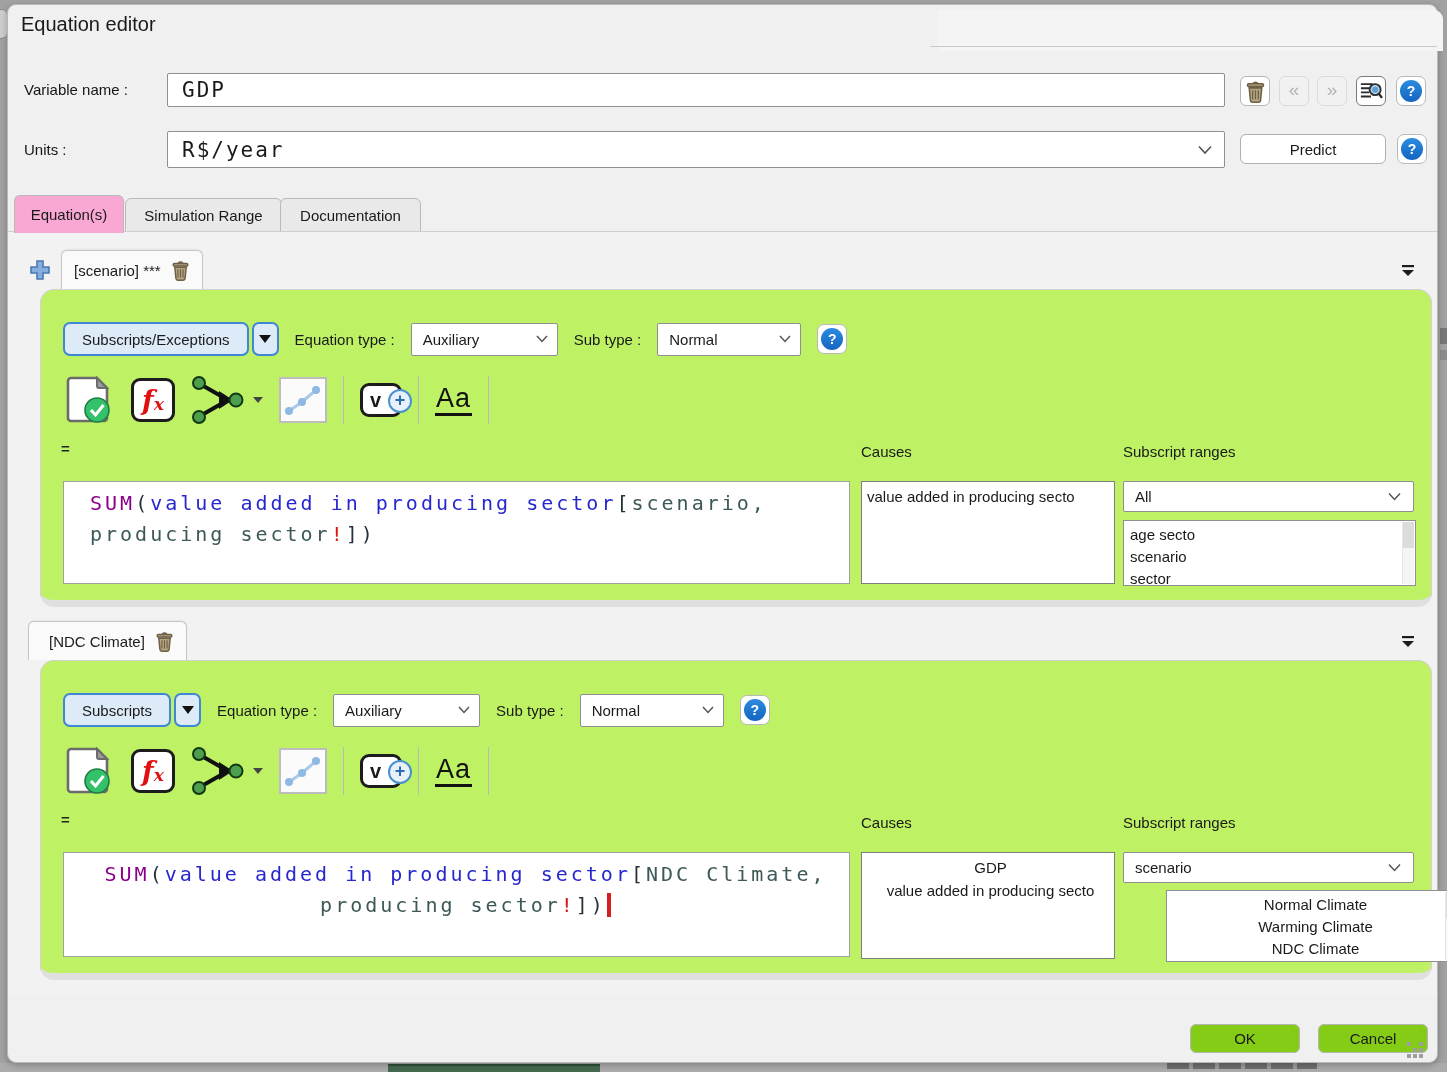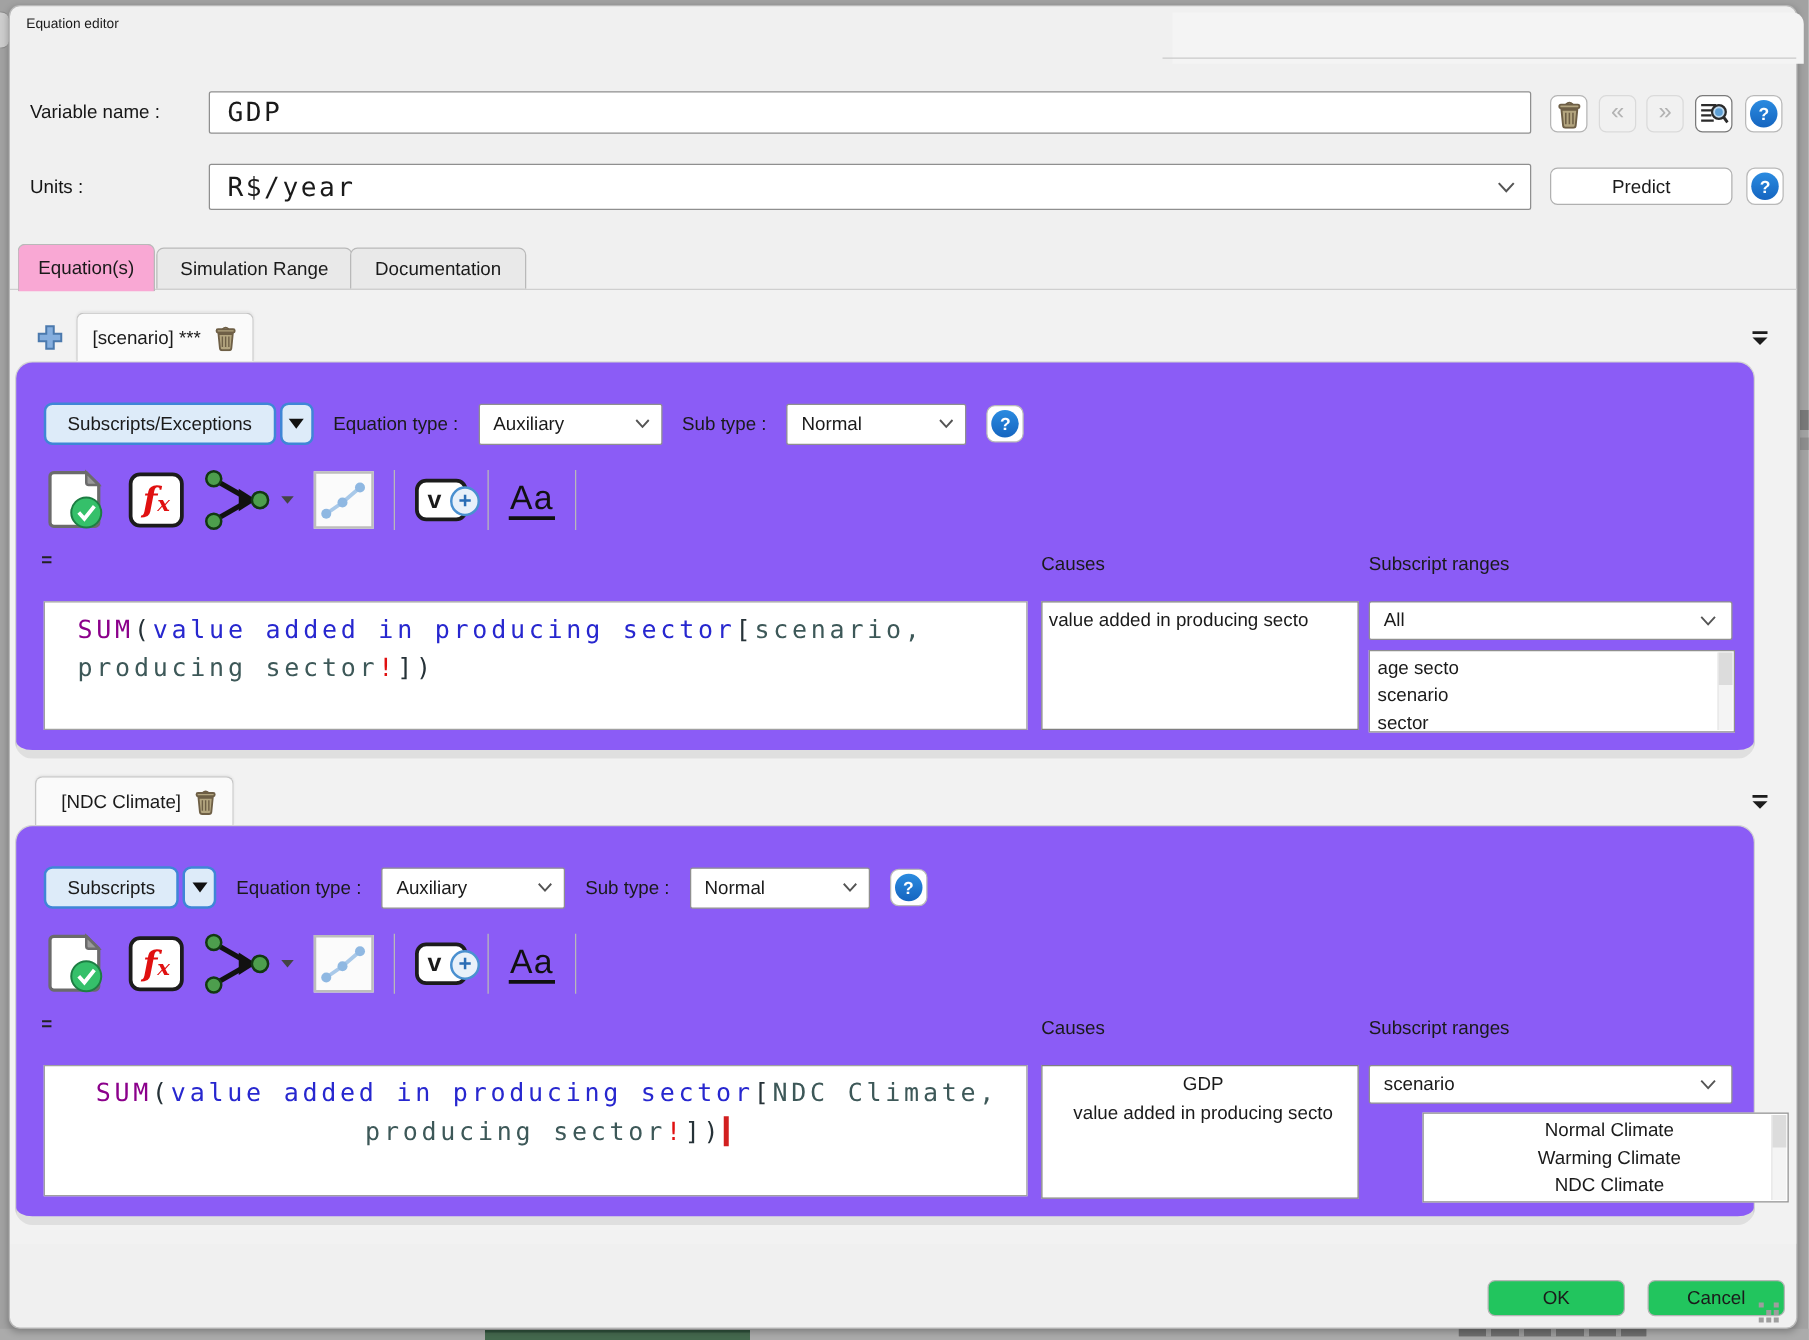--- a/index.html
+++ b/index.html
@@ -3,21 +3,21 @@
 <meta charset="utf-8">
 <style>
   * { margin:0; padding:0; box-sizing:border-box; }
   html,body { width:1447px; height:1072px; overflow:hidden; }
   body { position:relative; background:#a2a2a2; font-family:"Liberation Sans", sans-serif; color:#1a1a1a; }
 
   .dialog { position:absolute; left:7px; top:4px; width:1431px; height:1059px;
             background:#f0f0f0; border:1px solid #b9b9b9; border-radius:9px;
             box-shadow:0 2px 6px rgba(0,0,0,.25); }
 
-  .window-title { position:absolute; left:21px; top:13px; font-size:11px; color:#1a1a1a; }
+  .window-title { position:absolute; left:21px; top:13px; font-size:20px; color:#1a1a1a; }
   .titlebar-sep { position:absolute; left:930px; top:46px; width:507px; height:1px; background:#c9c9c9; }
   .titlebar-right-tint { position:absolute; left:930px; top:5px; width:505px; height:41px; background:#f4f4f4; border-top-right-radius:9px;}
 
   
   .lbl { position:absolute; font-size:15px; color:#161616; }
   .field { position:absolute; background:#fff; border:1px solid #8f8f8f; border-radius:2px;
            display:flex; align-items:center; font-family:"DejaVu Sans Mono", monospace; }
   #varname-field { left:167px; top:73px; width:1058px; height:34px; font-size:21px; letter-spacing:2px; padding-left:14px; }
   #units-field   { left:167px; top:131px; width:1058px; height:37px; font-size:21px; letter-spacing:2px; padding-left:14px; }
   .combo-chev { position:absolute; right:12px; top:50%; transform:translateY(-50%); }
@@ -47,21 +47,21 @@
   .add-btn { position:absolute; left:28px; top:258px; width:24px; height:24px; display:flex; align-items:center; justify-content:center; z-index:4;}
   .subtab { position:absolute; height:39px; background:#fafafa; border:1px solid #c5c5c5; border-bottom:none;
             border-radius:6px 6px 0 0; display:flex; align-items:center; gap:10px; padding:0 12px;
             font-size:15px; z-index:4; box-shadow:0 -1px 2px rgba(0,0,0,.06); }
   #subtab-0 { left:61px; top:250px; }
   #subtab-1 { left:28px; top:621px;padding-left:20px; }
   .collapse-btn { position:absolute; width:20px; height:16px; display:flex; align-items:center; justify-content:center; z-index:4; }
   #collapse-0 { left:1398px; top:262px; }
   #collapse-1 { left:1398px; top:633px; }
 
-  .block { position:absolute; left:12px; width:1392px; background:#8b5cf6;
+  .block { position:absolute; left:40px; width:1392px; background:#bef264;
            border:1px solid #d2d2d2; border-bottom:7px solid #dfdfdf; border-radius:14px; z-index:2; }
   #block-0 { top:289px; height:318px; }
   #block-1 { top:660px; height:320px;text-align:center; }
 
   .sub-row { position:absolute; left:22px; top:32px; display:flex; align-items:center; gap:16px; height:34px; }
   .subscripts-btn { background:#ddebf9; border:2px solid #3f86d6; border-radius:7px; height:34px;
                     display:flex; align-items:center; padding:0 17px; font-size:15px; }
   .dd-btn { width:27px; height:34px; background:#ddebf9; border:2px solid #3f86d6; border-radius:7px;
             margin-left:-13px; display:flex; align-items:center; justify-content:center; }
   .dd-tri { width:0; height:0; border-left:6px solid transparent; border-right:6px solid transparent; border-top:8px solid #111; }
@@ -108,21 +108,21 @@
   .range-combo { position:absolute; left:1082px; top:191px; width:291px; height:31px; background:#fff;
                  border:1px solid #8f8f8f; border-radius:2px; display:flex; align-items:center; padding:0 11px; font-size:15px; }
   .range-list { position:absolute; left:1082px; top:230px; width:293px; height:66px; background:#fff;
                 border:1px solid #8f8f8f; overflow:hidden; padding:3px 0 0 6px; }
   #block-1 .range-list { top:229px; height:72px;margin-left:43px; }
   .range-item { font-size:15px; line-height:22px; white-space:nowrap; }
   .list-scroll { position:absolute; right:1px; top:1px; bottom:1px; width:12px; background:#f4f4f4; border-left:1px solid #e6e6e6; }
   .list-thumb { position:absolute; right:0; top:0; width:11px; height:26px; background:#dcdcdc; }
 
   
-  .footer-btn { position:absolute; top:1024px; width:110px; height:29px; background:#22c55e; border:1px solid #b5b5b5;
+  .footer-btn { position:absolute; top:1024px; width:110px; height:29px; background:#84cc16; border:1px solid #b5b5b5;
                 border-radius:6px; font-size:15px; display:flex; align-items:center; justify-content:center; }
   #ok-btn { left:1190px; } #cancel-btn { left:1318px; }
   .resize-grip { position:absolute; left:1407px; top:1042px; width:4px; height:4px; background:#9e9e9e;
                  box-shadow:12px 0 #9e9e9e, 6px 6px #9e9e9e, 12px 6px #9e9e9e, 0 12px #9e9e9e, 6px 12px #9e9e9e, 12px 12px #9e9e9e; }
 
   
   .sliver-icon { position:absolute; left:0; top:9px; width:7px; height:30px; background:#cdcdcd;
                  border-top:1px solid #8b8b8b; border-bottom:1px solid #8b8b8b; border-radius:0 6px 6px 0; }
   .bottom-strip { position:absolute; left:0; top:1063px; width:1447px; height:9px; background:#ababab; }
   .bottom-green { position:absolute; left:388px; top:1064px; width:212px; height:8px; background:#44694e; border-top:2px solid #2e4f3a; }

